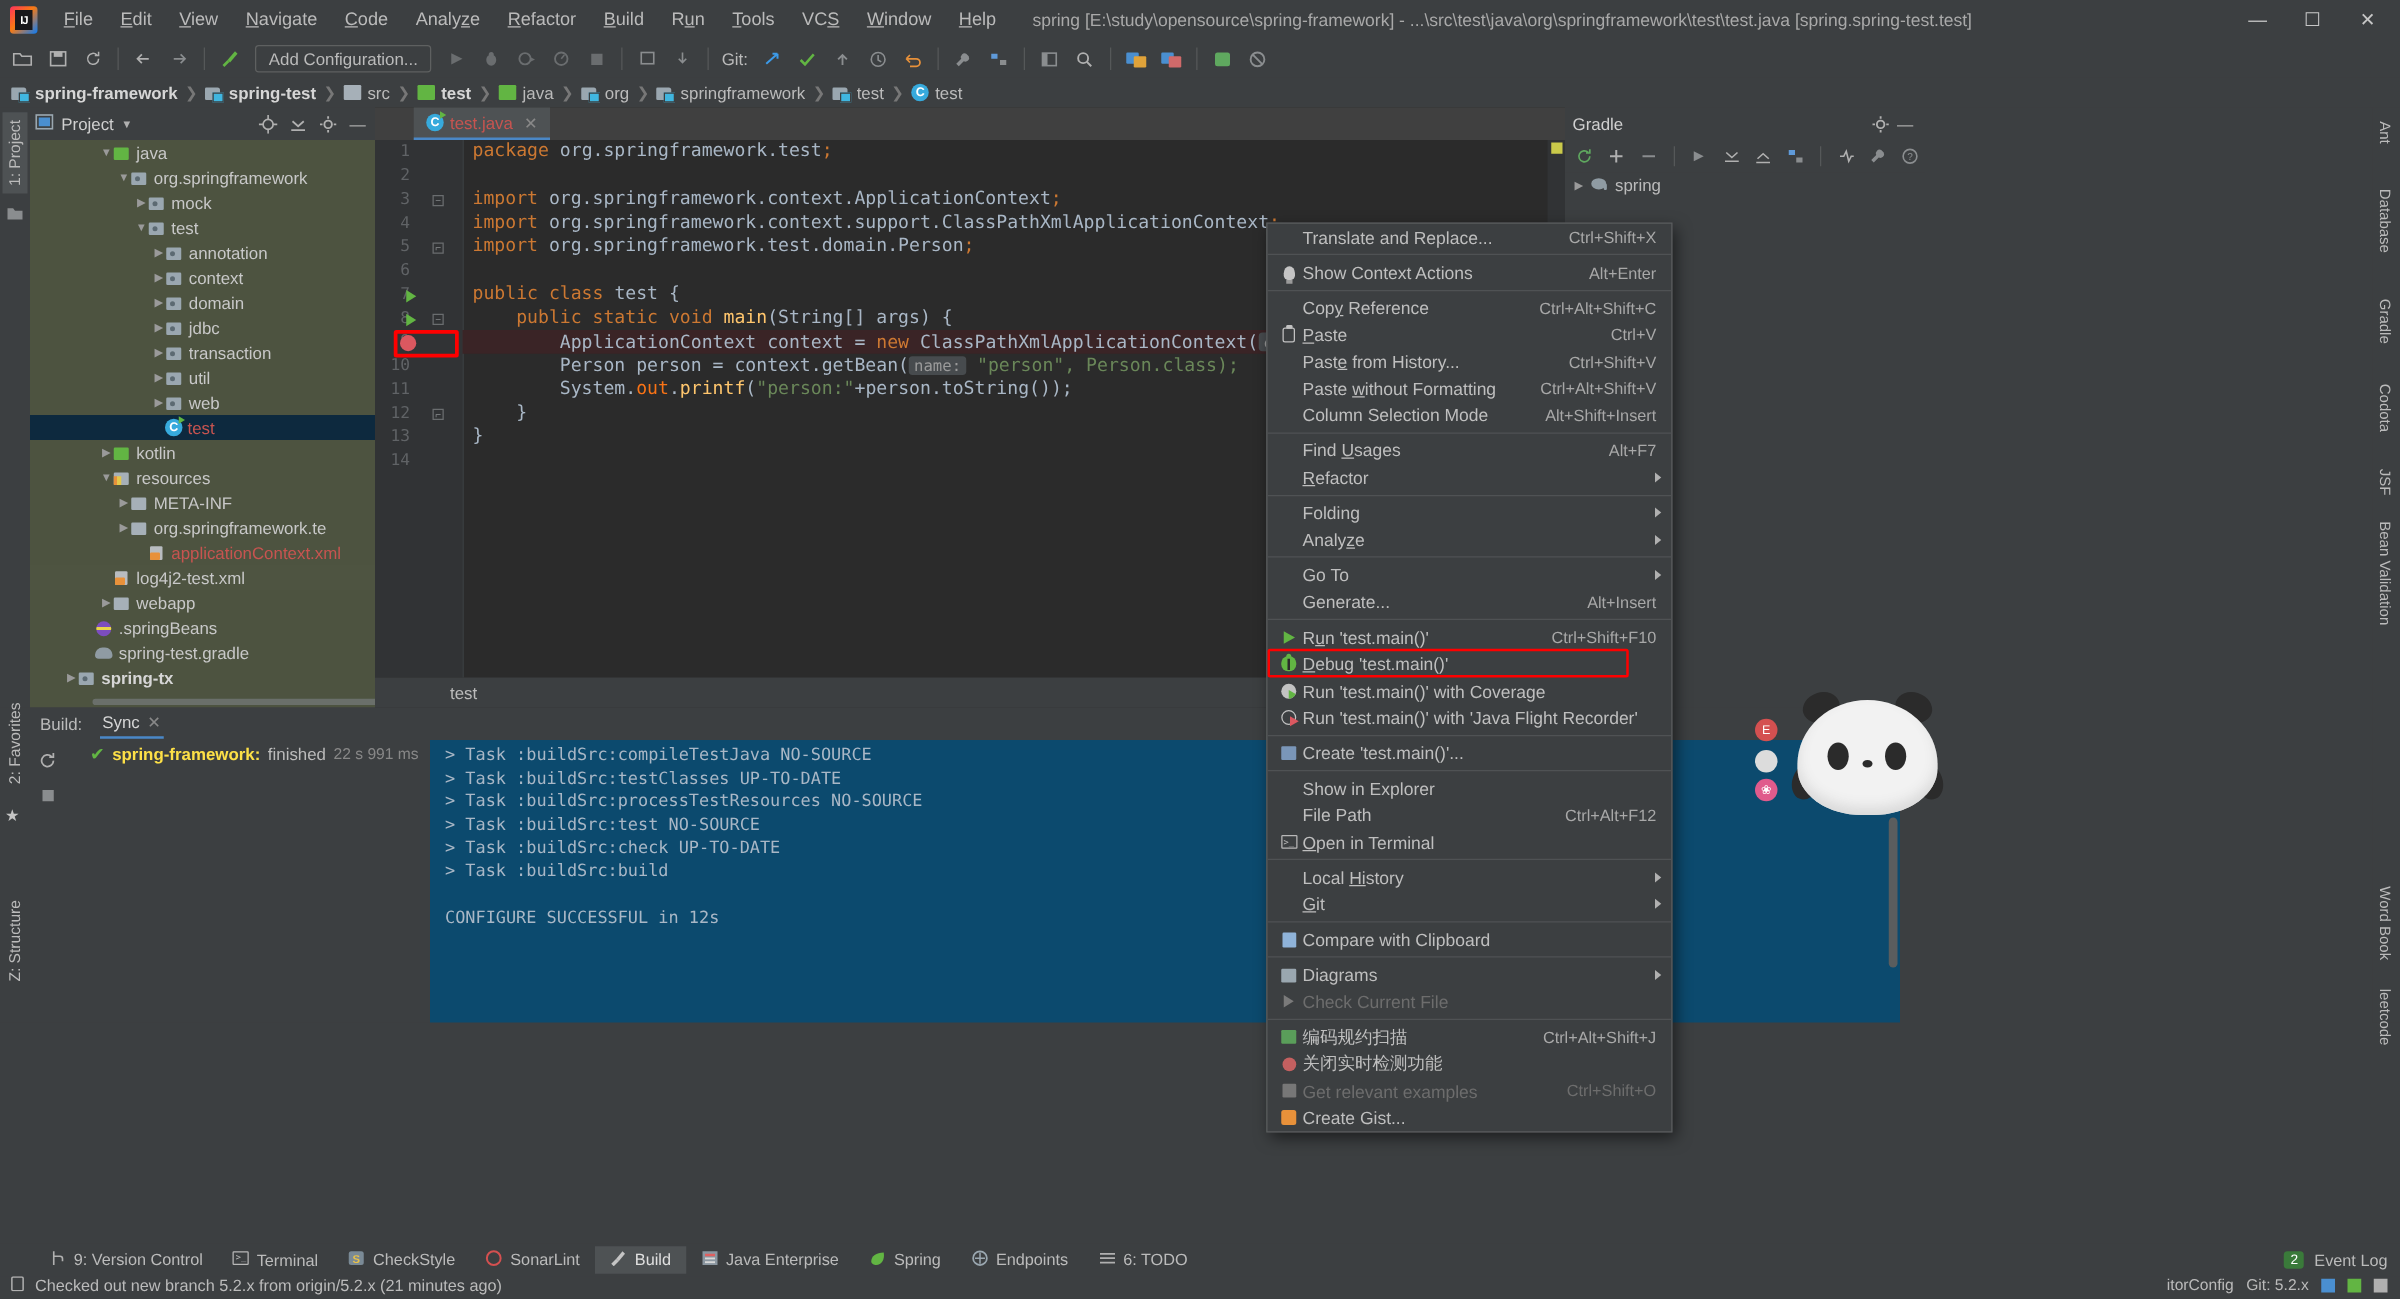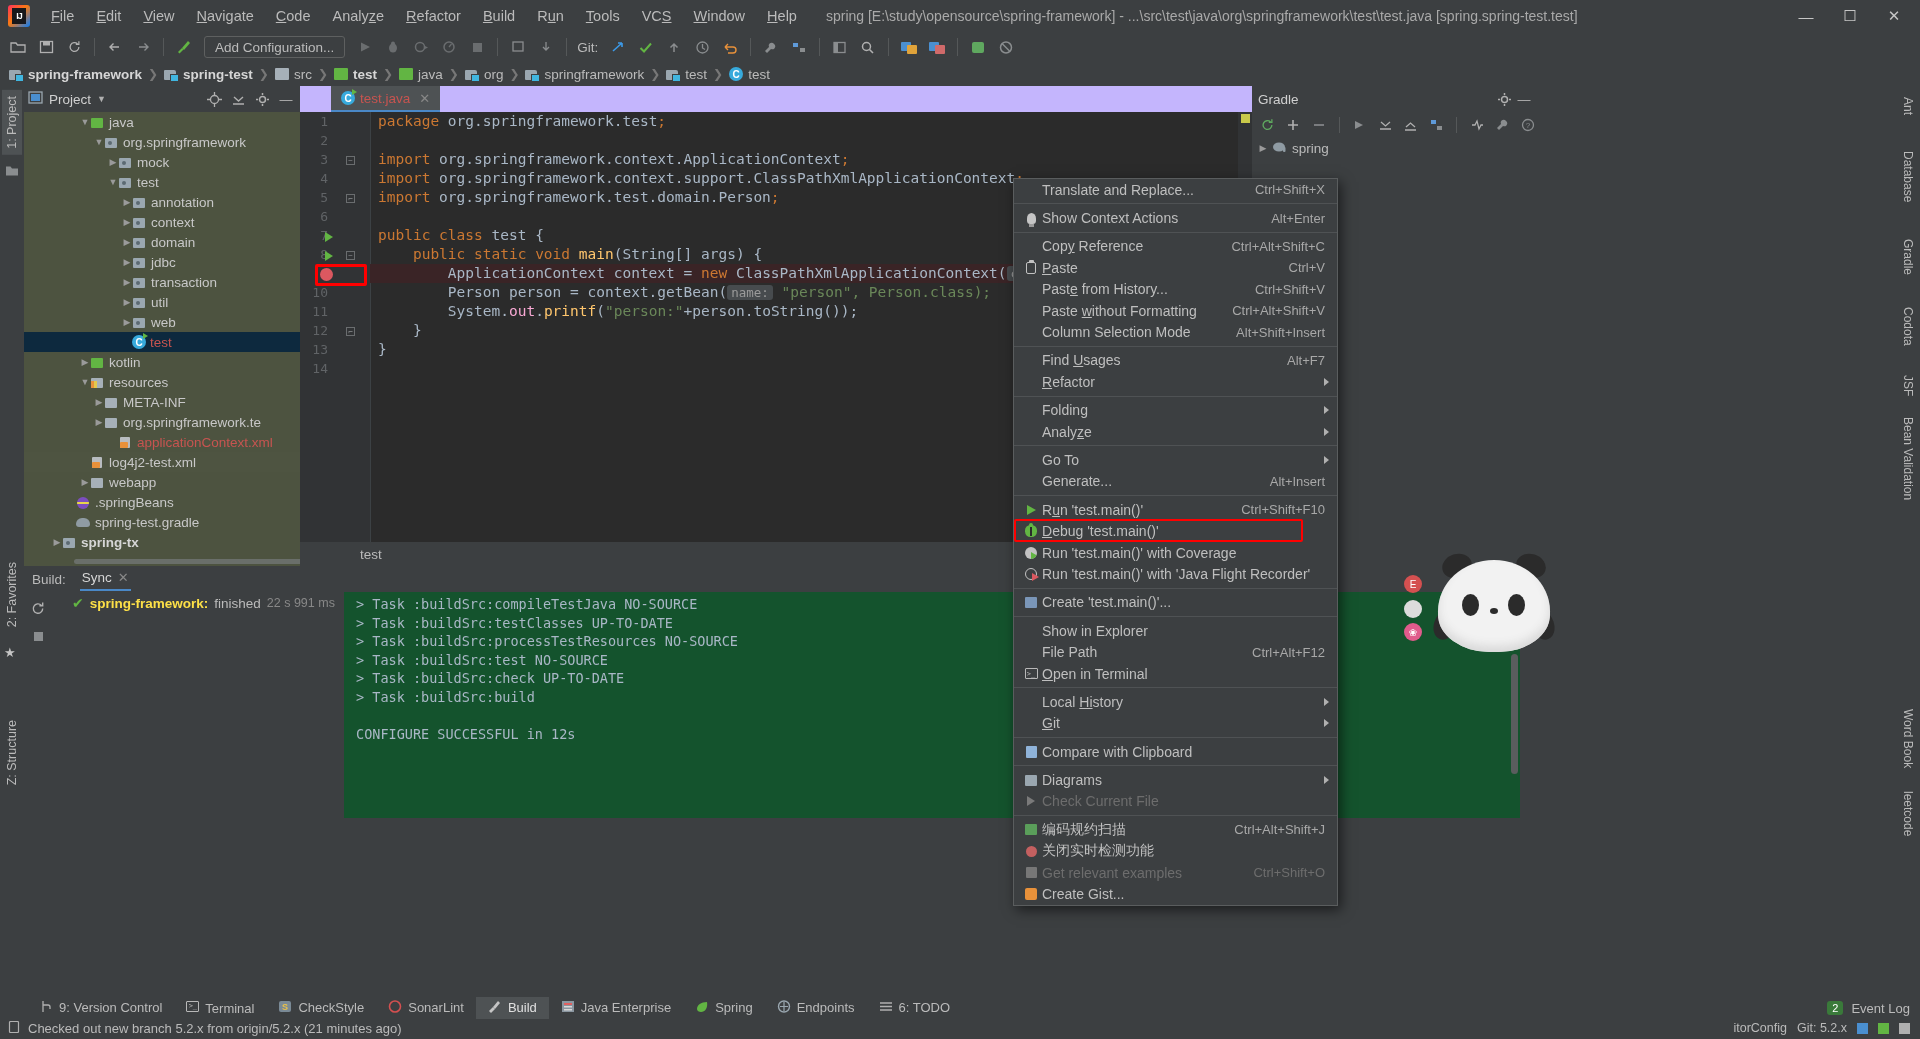--- a/index.html
+++ b/index.html
@@ -113,39 +113,39 @@
      border-radius:6px 6px 3px 3px;}
   .cicon { width:14px; height:14px; border-radius:50%; background:#37aadc; position:relative; flex:0 0 auto;}
   .cicon:after{content:"C"; position:absolute;inset:0;color:#fff;font-size:10px;font-weight:bold;
      display:flex;align-items:center;justify-content:center;}
   .cicon .arr{position:absolute;right:-2px;top:-2px;width:0;height:0;
      border-left:5px solid #62b543;border-top:3px solid transparent;border-bottom:3px solid transparent;}
   .tree-scroll { position:absolute; left:50px; bottom:2px; width:240px; height:5px; background:#6a6f6a; border-radius:3px;}
 
   
   .editorwrap { position:absolute; left:300px; top:86px; width:952px; height:480px; background:#2b2b2b; }
-  .tabstrip { height:26px; background:#c4b5fd; display:flex; align-items:flex-end;padding-left:31px; }
+  .tabstrip { height:26px; background:#404040; display:flex; align-items:flex-end;padding-left:31px; }
   .etab { height:26px; display:flex; align-items:center; gap:5px; padding:0 10px;
      background:#4e5254; font-size:13.5px; color:#c75450; border-bottom:2px solid #4a88c7;}
   .etab .x { color:#888; font-size:13px; margin-left:4px;}
   .codearea { position:absolute; left:0; top:26px; width:952px; height:430px; background:#2b2b2b; }
   .gutter { position:absolute; left:0; top:0; width:70px; height:430px; background:#313335; }
   .lnum { position:absolute; right:42px; font-size:13px; color:#606366; font-family:"DejaVu Sans Mono", monospace;}
   .grun { position:absolute; left:25px; width:0;height:0;
      border-left:8px solid #62b543; border-top:5px solid transparent; border-bottom:5px solid transparent;}
   .bp { position:absolute; left:20px; width:13px; height:13px; border-radius:50%; background:#db5860;}
   .bp-hl { position:absolute; left:15px; width:52px; height:22px; border:3px solid #ff0000; border-radius:2px; }
   .fold { position:absolute; left:46px; width:9px; height:9px; border:1px solid #6a6d6f; color:#8a8d8f;
      font-size:8px; display:flex; align-items:center; justify-content:center; }
   .codelines { position:absolute; left:70px; top:0; width:882px; height:430px;
      font-family:"DejaVu Sans Mono", monospace; font-size:14.5px; line-height:19px; }
   .cl-row { height:19px; white-space:pre; position:relative; padding-left:8px;}
   .cl-row.bphl { background:#3a2426; }
   .k { color:#cc7832; } .s { color:#6a8759; } .f { color:#ffc66d; }
-  .t { color:#a9b7c6; } .cm { color:#f9a8d4; }
+  .t { color:#a9b7c6; } .cm { color:#f97316; }
   .hintp { background:#474b4e; color:#9a9a9a; border-radius:3px; padding:0 4px; font-size:12.5px;}
   .indic { position:absolute; right:0; top:0; width:14px; height:430px; background:#313335;}
   .indic .warnmark { position:absolute; right:2px; top:2px; width:9px; height:9px; background:#c9c94a; }
   .guide { position:absolute; width:1px; background:#3c4144; }
   .bottombread { position:absolute; left:0; bottom:0; width:952px; height:24px;
      background:#3c3f41; display:flex; align-items:center; padding-left:60px; font-size:13.5px; color:#bbb;}
 
   
   .gradlepanel { position:absolute; left:1252px; top:86px; width:288px; height:480px; background:#3c3f41; }
   .g-head { height:26px; display:flex; align-items:center; padding:0 6px; }
@@ -171,21 +171,21 @@
      display:flex; align-items:center; gap:6px;}
   .b-tab .x { color:#888; font-size:13px;}
   .b-left { position:absolute; left:0; top:26px; width:28px; height:226px; background:#3c3f41;}
   .b-left .bi { width:24px; height:24px; margin:4px auto; display:flex; align-items:center;
      justify-content:center; color:#b0b0b0; font-size:14px;}
   .b-tree { position:absolute; left:28px; top:26px; width:292px; height:226px; background:#3c3f41;}
   .b-node { height:22px; display:flex; align-items:center; gap:6px; padding-left:20px; font-size:13.5px;}
   .b-node b { color:#fde047; font-weight:bold;}
   .b-node .ok { color:#62b543; font-size:14px; }
   .b-node .dim { color:#888; font-size:12.5px; }
-  .b-log { position:absolute; left:320px; top:26px; width:1176px; height:226px; background:#14532d;
+  .b-log { position:absolute; left:320px; top:26px; width:1176px; height:226px; background:#0c4a6e;
      font-family:"DejaVu Sans Mono", monospace; font-size:13.5px; color:#a9b7c6; padding:4px 0 0 12px;
      overflow:hidden;}
   .b-log div { height:18.6px; white-space:pre; }
   .b-sb { position:absolute; right:2px; top:88px; width:7px; height:120px; background:#5a5d5e; border-radius:4px;}
 
   
   .mascot { position:absolute; left:1432px; top:548px; width:124px; height:110px; z-index:6;}
   .mascot .body { position:absolute; left:6px; top:12px; width:112px; height:92px;
      background:#f2f2f2; border-radius:52% 52% 48% 48%/58% 58% 42% 42%; box-shadow:inset 0 -6px 10px #d9d9d9;}
   .mascot .ear { position:absolute; width:30px; height:24px; background:#2b2b2b; border-radius:50%; top:6px;}

